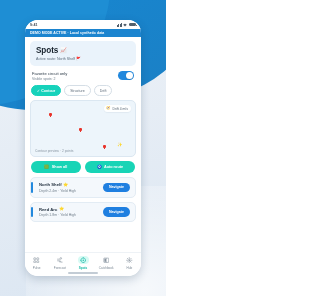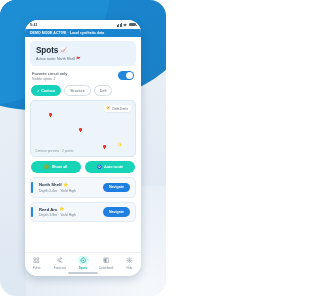--- a/index.html
+++ b/index.html
@@ -10,21 +10,20 @@
     overflow: hidden;
     font-family: "Liberation Sans", sans-serif;
   }
 
   #stage {
     position: relative;
     width: 166px;
     height: 296px;
     background: linear-gradient(165deg, #eef3f8 0%, #e6edf5 45%, #dbe6f2 100%);
     overflow: hidden;
-    border-radius: 16px;
   }
 
   
   #bg-blue {
     position: absolute;
     left: -60px;
     top: -120px;
     width: 250px;
     height: 230px;
     background: linear-gradient(150deg, #1f8fd6 0%, #1886cf 50%, #1b7fc4 100%);

